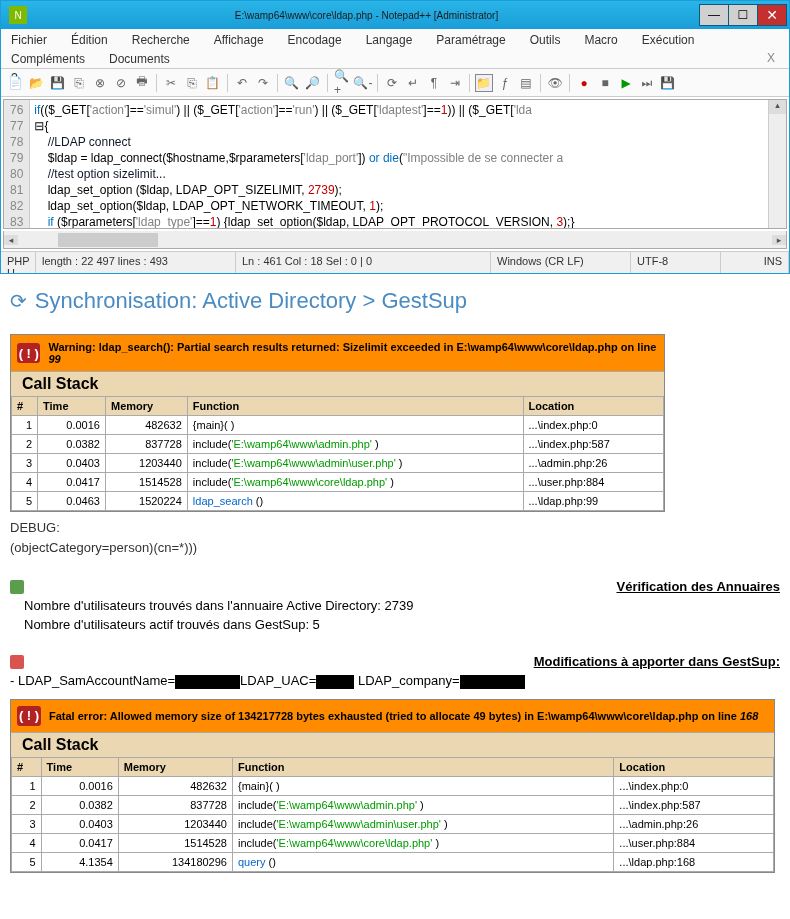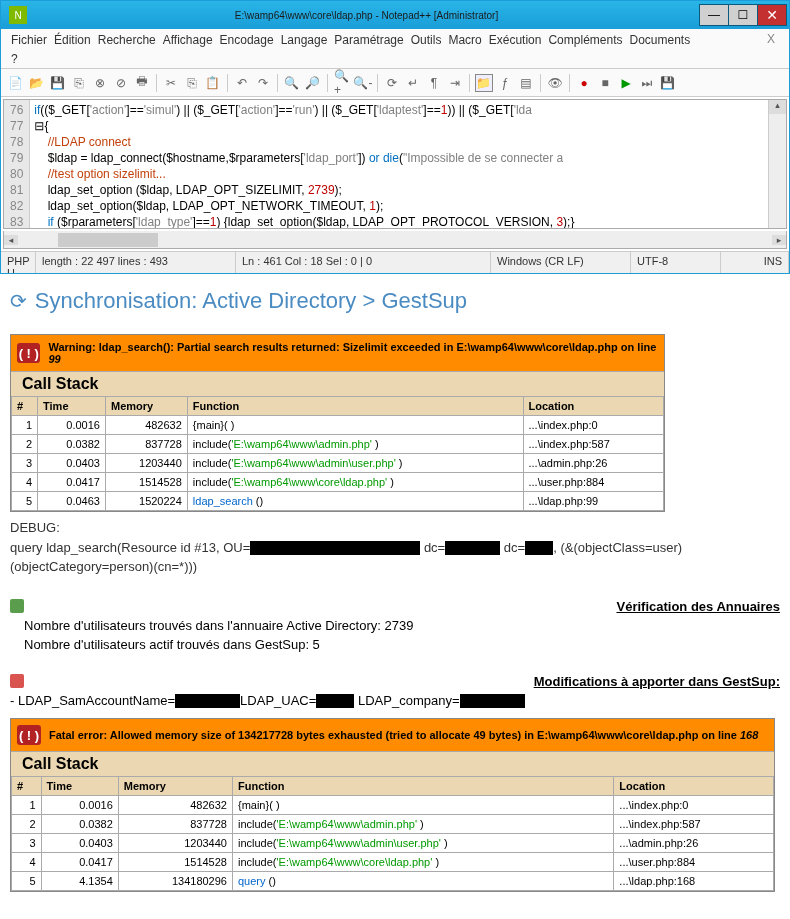--- a/index.html
+++ b/index.html
@@ -9,21 +9,21 @@
 .npp-window { background: #fff; border: 1px solid #1a9dd8; }
 .titlebar { background: linear-gradient(#29b5e8, #1a9dd8); height: 28px; display: flex; align-items: center; padding: 0 2px; }
 .titlebar-icon { width: 18px; height: 18px; background: #7fba00; margin: 0 6px; display: flex; align-items: center; justify-content: center; font-size: 10px; color: #fff; }
 .titlebar-title { flex: 1; text-align: center; color: #1a1a1a; font-size: 10px; }
 .win-btns { display: flex; }
 .win-btn { width: 30px; height: 22px; border: 1px solid #0a5a7d; display: flex; align-items: center; justify-content: center; font-size: 12px; margin-left: -1px; }
 .win-btn.min { background: #d0d0d0; }
 .win-btn.max { background: #d0d0d0; }
 .win-btn.close { background: #c43030; color: #fff; font-size: 14px; }
 
-.menubar { background: #fafafa; height: 40px; padding: 3px 8px; display: flex; flex-wrap: wrap; gap: 3px 3px; font-size: 12px; color: #333; border-bottom: 1px solid #ccc; }
+.menubar { background: #fafafa; height: 40px; padding: 3px 8px; display: flex; flex-wrap: wrap; gap: 3px 20px; font-size: 12px; color: #333; border-bottom: 1px solid #ccc; }
 .menu-item { padding: 1px 2px; cursor: default; }
 .menu-x { margin-left: auto; color: #888; padding: 0 6px; }
 
 .toolbar { background: #fafafa; height: 28px; display: flex; align-items: center; padding: 0 6px; gap: 3px; border-bottom: 1px solid #ccc; }
 .tbtn { width: 18px; height: 18px; border: 1px solid transparent; display: flex; align-items: center; justify-content: center; font-size: 12px; color: #666; }
 .tbtn.box { border: 1px solid #888; background: #eef; }
 .tsep { width: 1px; height: 18px; background: #ccc; margin: 0 2px; }
 .tbtn.rec { color: #c00; }
 .tbtn.play { color: #090; }
 
@@ -32,21 +32,21 @@
 .file-tab .dot { width: 10px; height: 10px; background: #c00; border-radius: 50%; display: inline-block; }
 .file-tab .x { color: #c00; font-size: 10px; }
 
 .code-area { display: flex; height: 130px; border: 1px solid #aaa; margin: 2px; font-family: 'Courier New', monospace; font-size: 12px; overflow: hidden; position: relative; }
 .gutter { background: #e8e8e8; color: #888; padding: 2px 6px; text-align: right; border-right: 1px solid #ccc; line-height: 16px; }
 .code { flex: 1; padding: 2px 4px; white-space: pre; line-height: 16px; overflow: hidden; }
 .code .kw { color: #0070c0; }
 .code .str { color: #808080; }
 .code .var { color: #000; }
 .code .num { color: #c00000; }
-.code .cmt { color: #c2410c; text-align: center; }
+.code .cmt { color: #0f172a; text-align: center; }
 .code .fn { color: #000; }
 .vscroll { width: 18px; background: #eee; border-left: 1px solid #ccc; position: relative; }
 .vscroll .ar { height: 14px; text-align: center; font-size: 9px; color: #555; background:#ddd; }
 .hscroll { height: 18px; background: #eee; border: 1px solid #aaa; border-top: none; margin: 0 2px 2px 2px; display: flex; align-items: center; }
 .hscroll .ar { width: 14px; text-align: center; font-size: 9px; color: #555; background:#ddd; }
 .hscroll .thumb { width: 100px; height: 14px; background: #ccc; margin-left: 40px; }
 
 .statusbar { height: 22px; background: #f0f0f0; border-top: 1px solid #ccc; display: flex; font-size: 11px; color: #333; }
 .sb-cell { border-right: 1px solid #ccc; padding: 3px 6px; }
 .sb1 { width: 35px; overflow: hidden; }
@@ -253,21 +253,20 @@
             <td class="r">1520224</td>
             <td><span class="fnlink">ldap_search</span> ()</td>
             <td>...\ldap.php:99</td>
           </tr>
         </tbody>
     </table>
   </div>
 
   <div class="debug">
     <div>DEBUG:</div>
-    <div><span>query ldap_search(Resource id #13, OU=</span><span class="redact r1"></span><span> dc=</span><span class="redact r2"></span><span> dc=</span><span class="redact r3"></span><span>, (&amp;(objectClass=user)</span></div>
     <div>(objectCategory=person)(cn=*)))</div>
   </div>
 
   <div class="sect">
     <div class="sect-h">
         <span class="sect-ico"></span>
         <span>Vérification des Annuaires</span>
       </div>
     <p>Nombre d'utilisateurs trouvés dans l'annuaire Active Directory: 2739</p>
     <p>Nombre d'utilisateurs actif trouvés dans GestSup: 5</p>

